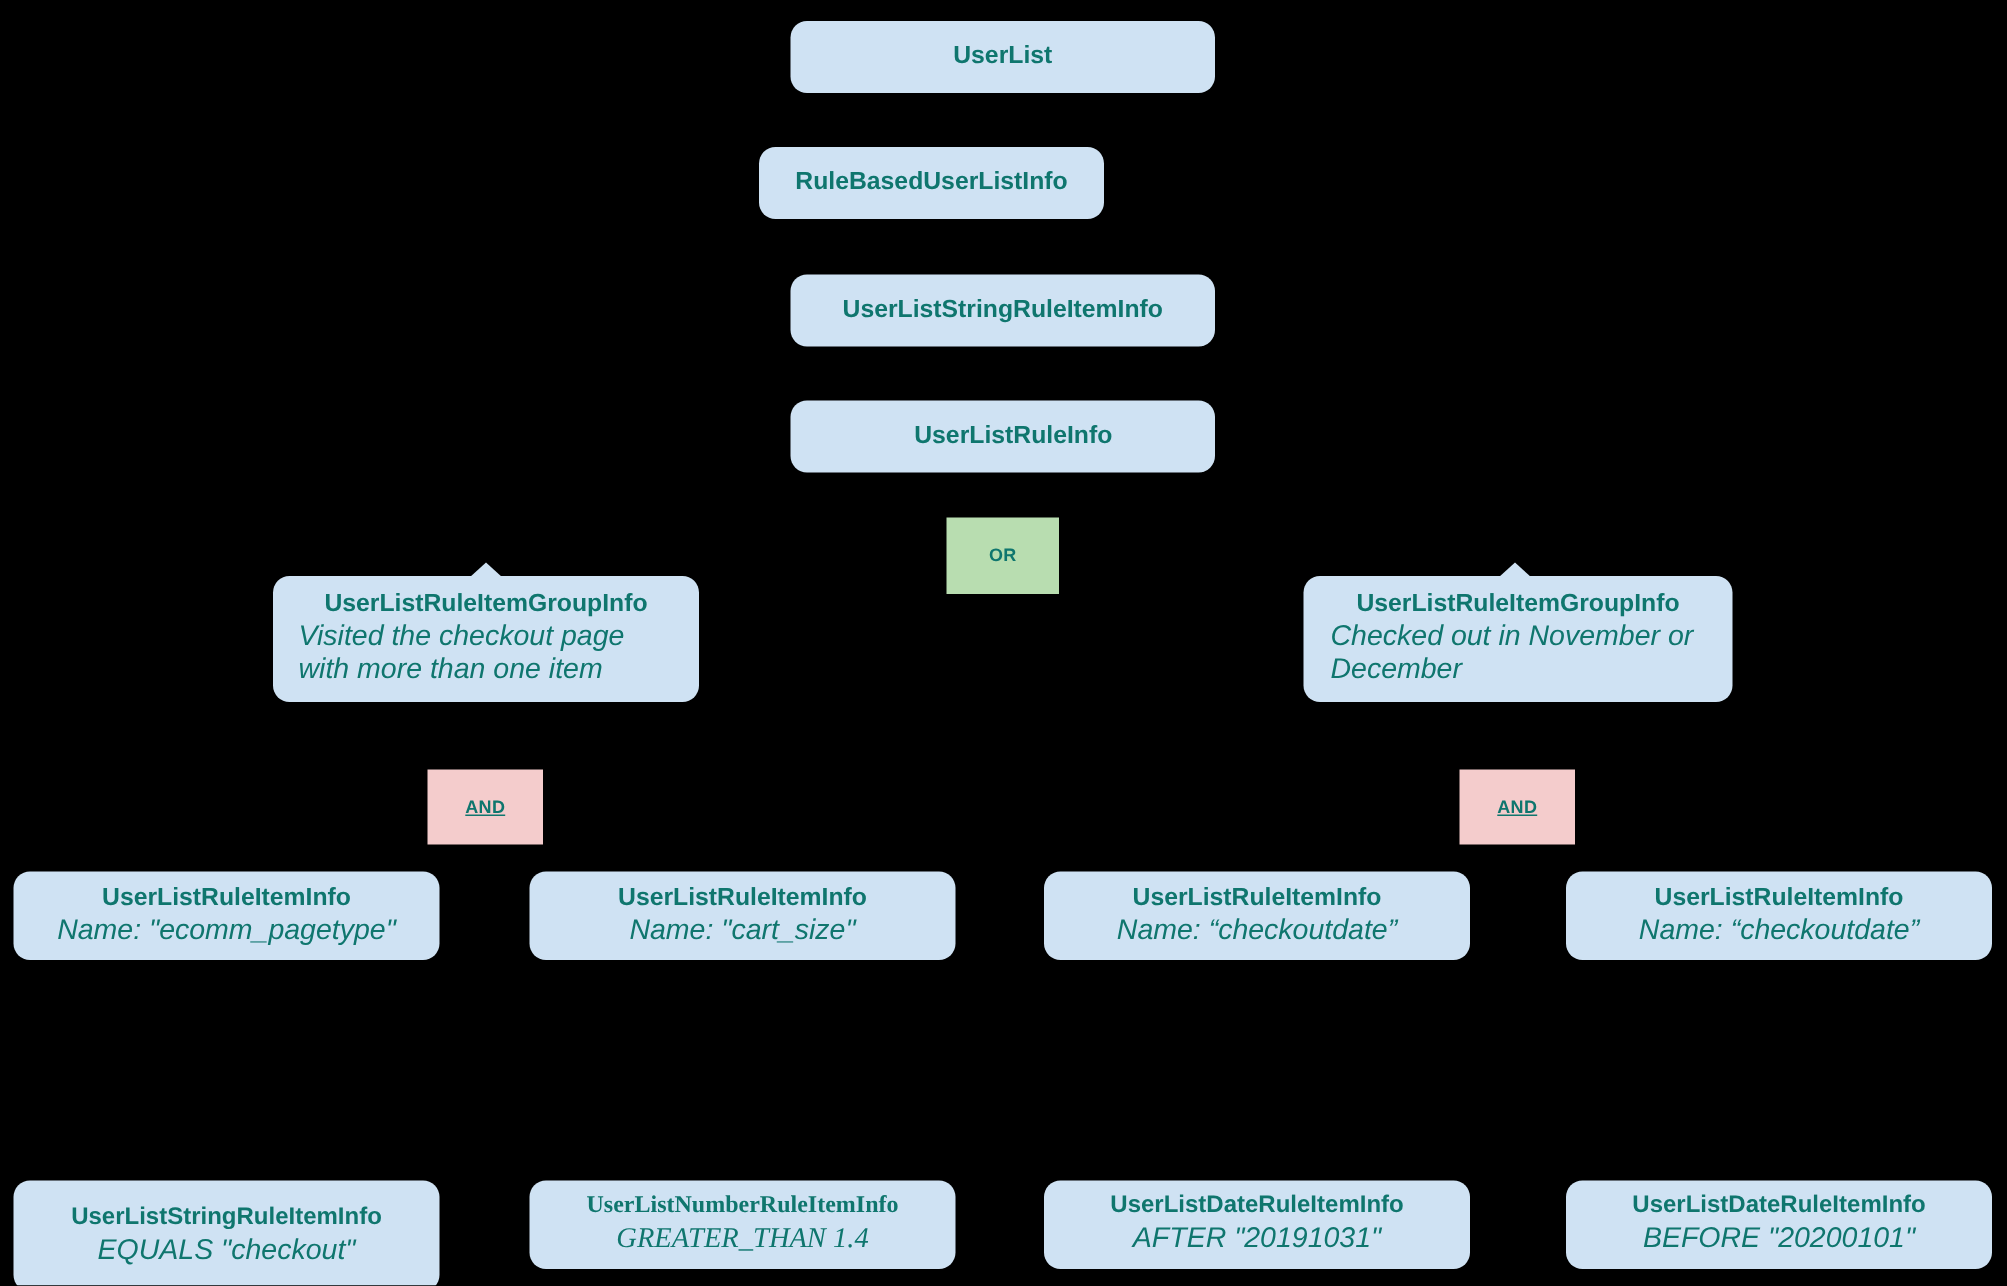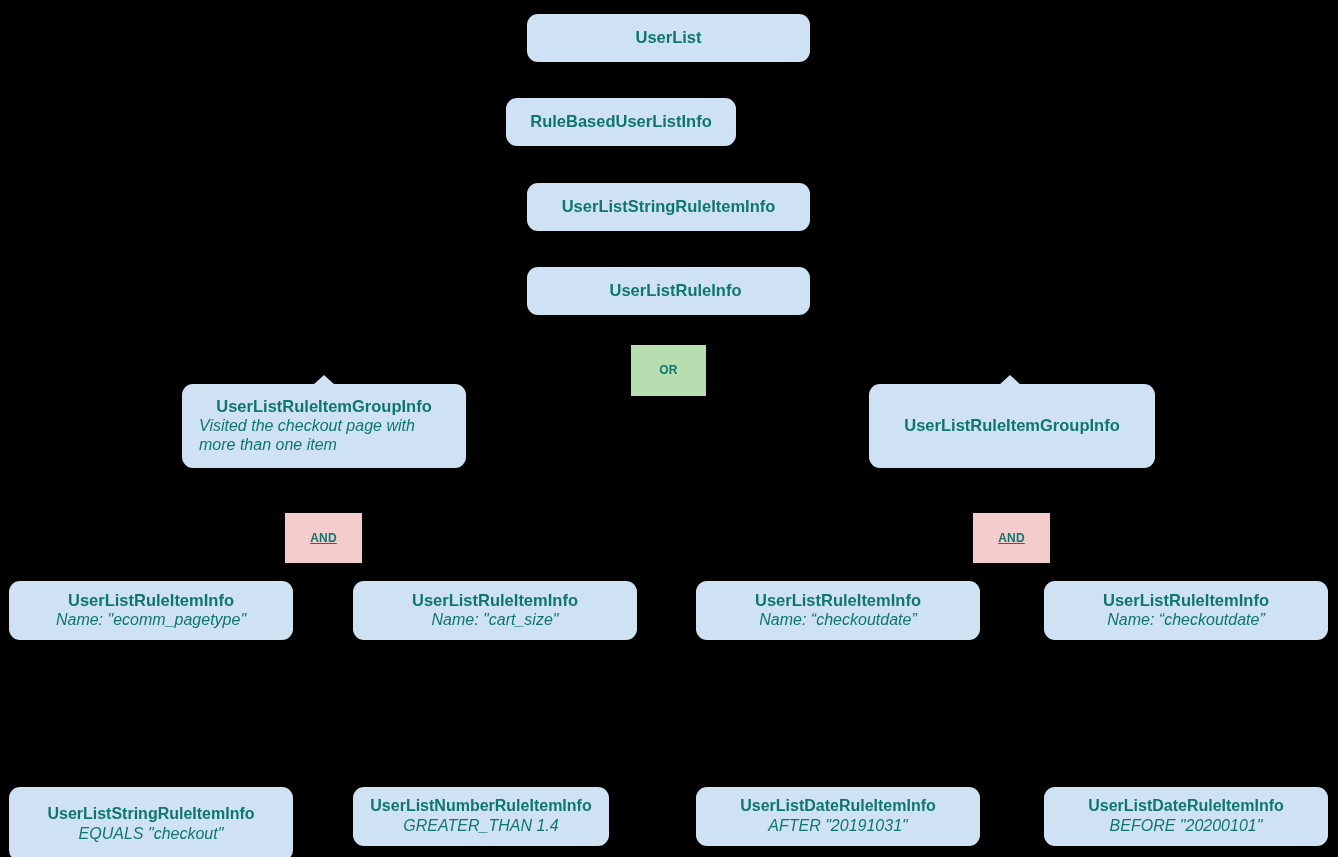--- a/index.html
+++ b/index.html
@@ -53,21 +53,21 @@
   .title {
     font-weight: 700;
     font-size: 16.5px;
     white-space: nowrap;
   }
   .title.sm { font-size: 16px; }
 
   .subtitle {
     font-style: italic;
     font-weight: 400;
-    font-size: 16px;
+    font-size: 19px;
     margin-top: 1px;
   }
   .subtitle.wrap { white-space: normal; max-width: 250px; }
 
   
   .tab {
     position: absolute;
     width: 0;
     height: 0;
     border-left: 11px solid transparent;
@@ -125,20 +125,21 @@
 
   <div class="node klass" style="left:182px; top:384px; width:284px; height:84px;">
     <div class="tab" style="left:131px; top:-9px;"></div>
     <span class="title">UserListRuleItemGroupInfo</span>
     <span class="subtitle wrap">Visited the checkout page with more than one item</span>
   </div>
 
   <div class="node klass" style="left:869px; top:384px; width:286px; height:84px;">
     <div class="tab" style="left:130px; top:-9px;"></div>
     <span class="title">UserListRuleItemGroupInfo</span>
+    <span class="subtitle wrap">Checked out in November or December</span>
   </div>
 
   <div class="node op and" style="left:285px; top:513px; width:77px; height:50px;">
     <span>AND</span>
   </div>
 
   <div class="node op and" style="left:973px; top:513px; width:77px; height:50px;">
     <span>AND</span>
   </div>
 
@@ -160,21 +161,21 @@
   <div class="node klass" style="left:1044px; top:581px; width:284px; height:59px;">
     <span class="title">UserListRuleItemInfo</span>
     <span class="subtitle">Name: “checkoutdate”</span>
   </div>
 
   <div class="node klass" style="left:9px; top:787px; width:284px; height:74px;">
     <span class="title sm">UserListStringRuleItemInfo</span>
     <span class="subtitle">EQUALS "checkout"</span>
   </div>
 
-  <div class="node klass" style="left:353px; top:787px; width:256px; height:59px;">
+  <div class="node klass" style="left:353px; top:787px; width:284px; height:59px;font-family:Liberation Serif, serif;">
     <span class="title sm">UserListNumberRuleItemInfo</span>
     <span class="subtitle">GREATER_THAN 1.4</span>
   </div>
 
   <div class="node klass" style="left:696px; top:787px; width:284px; height:59px;">
     <span class="title sm">UserListDateRuleItemInfo</span>
     <span class="subtitle">AFTER "20191031"</span>
   </div>
 
   <div class="node klass" style="left:1044px; top:787px; width:284px; height:59px;">

